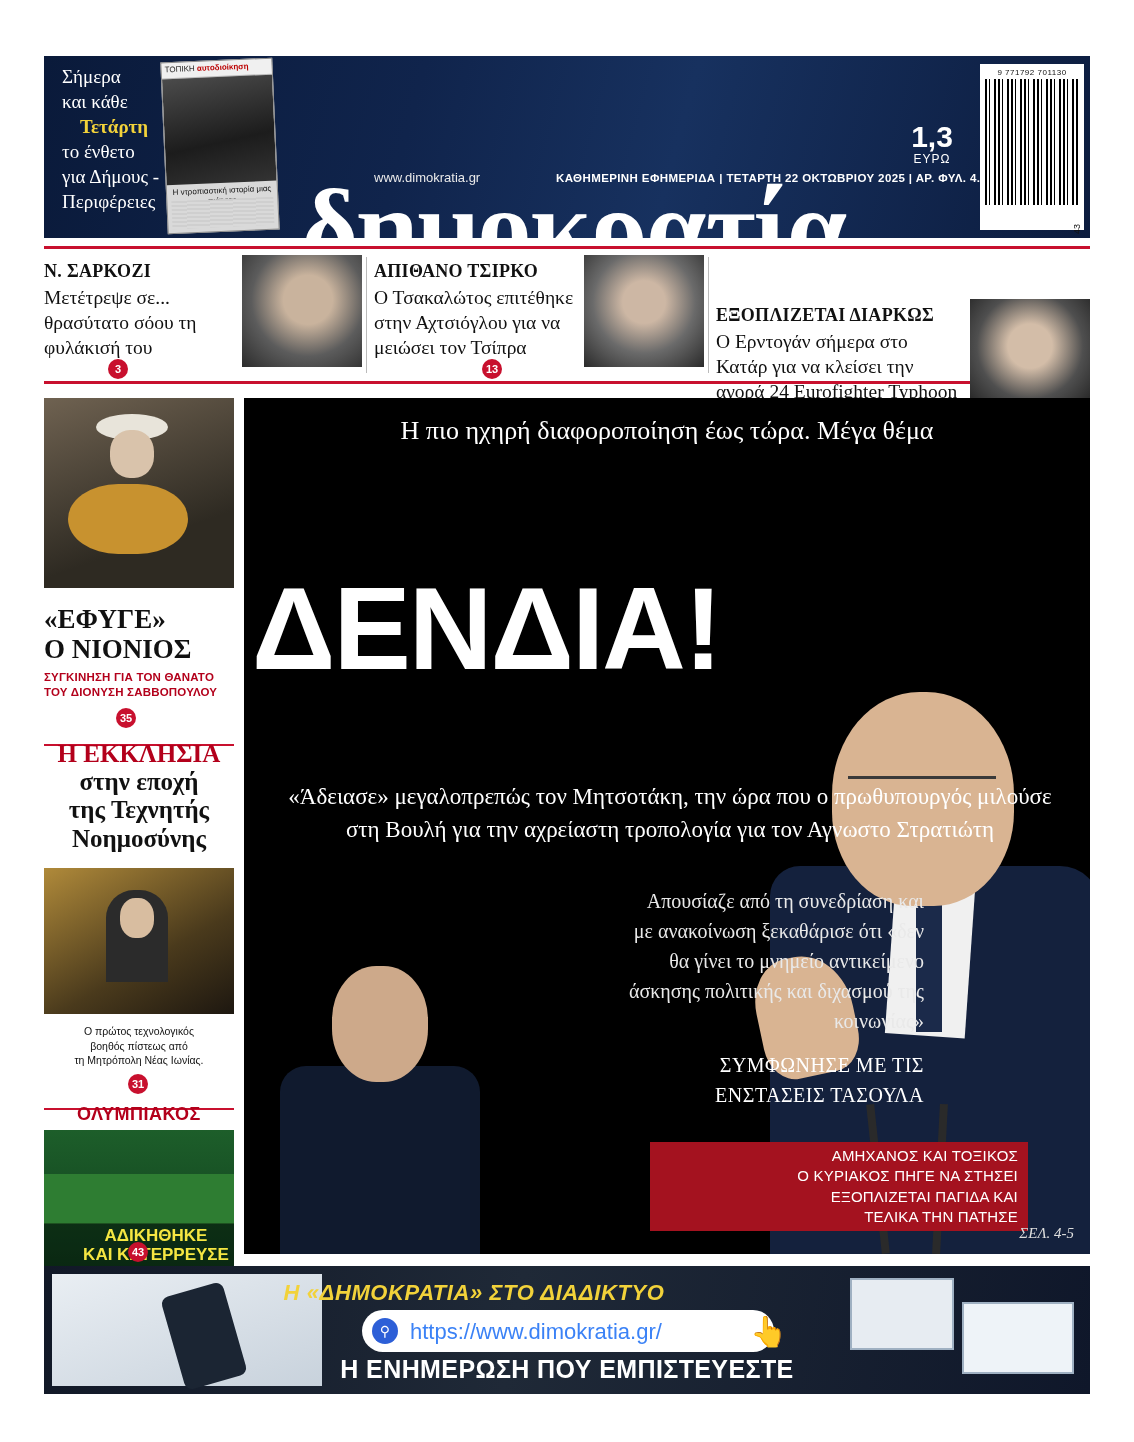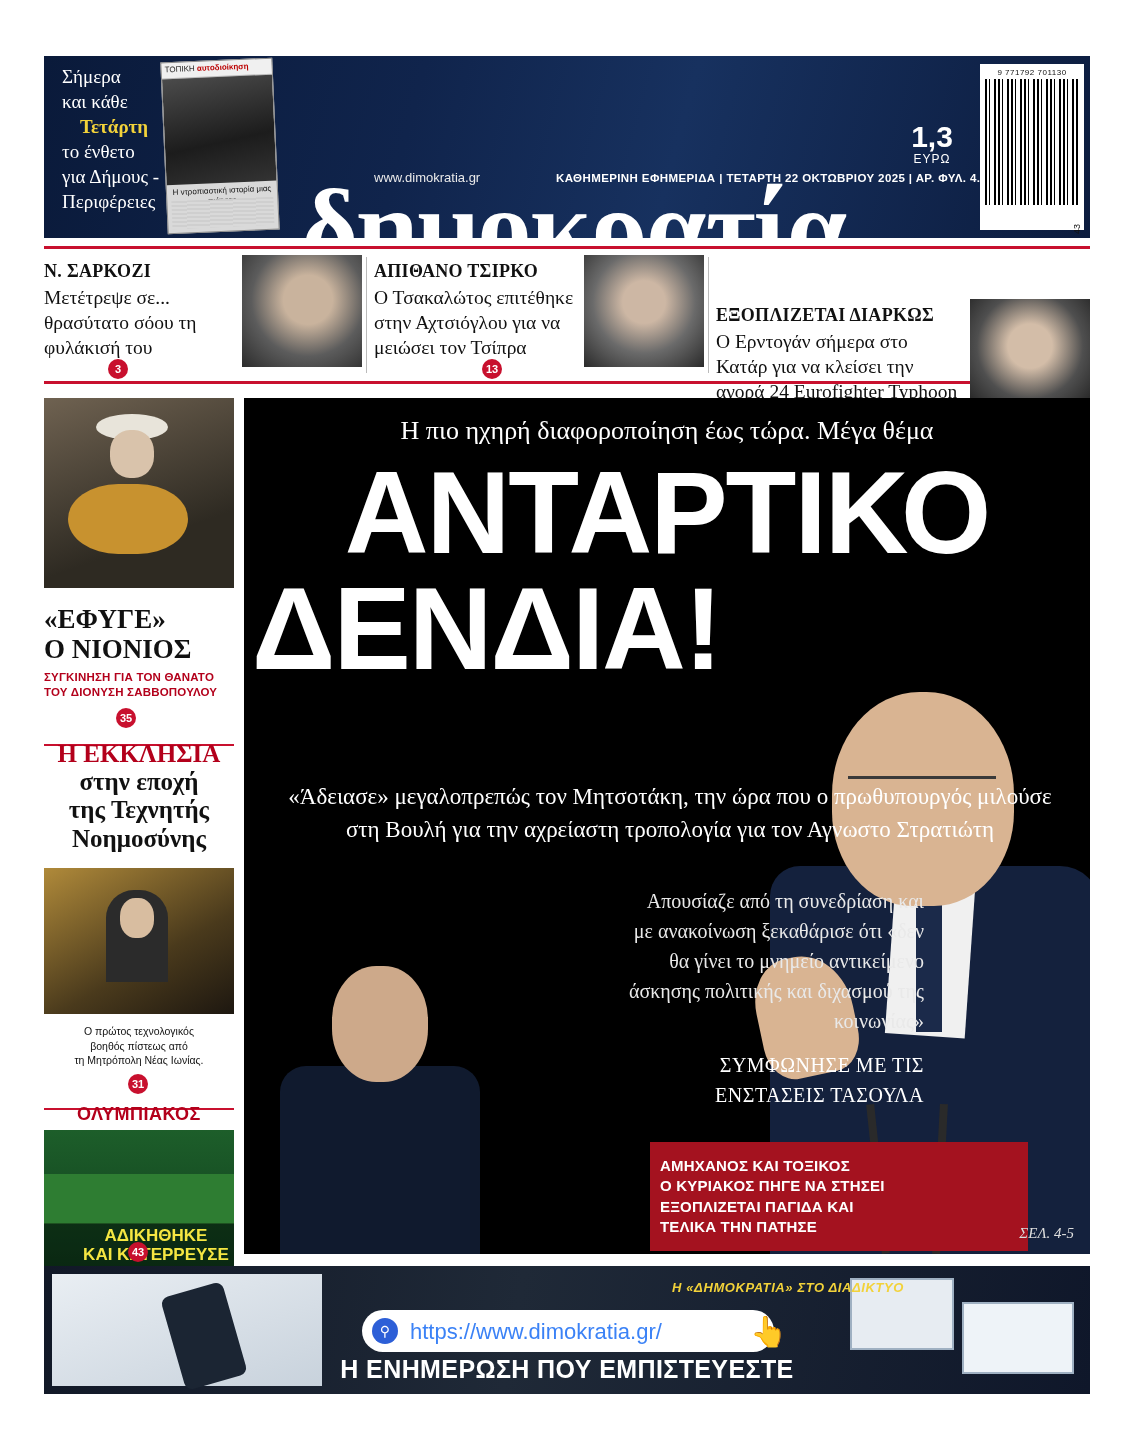--- a/index.html
+++ b/index.html
@@ -104,44 +104,44 @@
   .main-h1 { position:absolute; left:0; top:62px; width:846px; text-align:center; color:#fff;
     font-family:"Liberation Sans",sans-serif; font-weight:bold; font-size:116px; line-height:.92; letter-spacing:-2px; }
   .main-h2 { position:absolute; left:8px; top:178px; width:700px; text-align:left; color:#fff;
     font-family:"Liberation Sans",sans-serif; font-weight:bold; font-size:116px; line-height:.92; letter-spacing:-2px; }
   .main-deck { position:absolute; left:26px; top:382px; width:800px; color:#fff; text-align:center;
     font-family:"Liberation Serif",serif; font-size:23px; line-height:1.45; }
   .main-quote { position:absolute; left:380px; top:488px; width:300px; color:#e9e9e9; text-align:right;
     font-family:"Liberation Serif",serif; font-size:20px; line-height:1.5; }
   .main-quote .caps { display:block; margin-top:14px; color:#fff; letter-spacing:.5px; }
   .main-redbox { position:absolute; left:406px; top:744px; width:378px; background:#a4121f; color:#fff;
-    font-family:"Liberation Sans",sans-serif; font-weight:bold; font-size:15px; line-height:1.35; text-align:left;
-    padding:14px 10px; letter-spacing:.2px; }
+    font-family:"Liberation Sans",sans-serif; font-weight:normal; font-size:15px; line-height:1.35; text-align:right;
+    padding:4px 10px; letter-spacing:.2px; }
   .main-pages { position:absolute; right:16px; bottom:12px; color:#ddd; font-family:"Liberation Serif",serif;
     font-style:italic; font-size:15px; }
   .dendias { position:absolute; right:-10px; top:258px; width:360px; height:600px; }
   .dendias .suit { position:absolute; left:30px; top:210px; width:330px; height:400px; background:#14213d; border-radius:30px 40px 0 0; }
   .dendias .shirt { position:absolute; left:150px; top:230px; width:80px; height:150px; background:#f0f0f0; transform:rotate(4deg); }
   .dendias .tie { position:absolute; left:176px; top:236px; width:26px; height:140px; background:#1b2a4a; }
   .dendias .head { position:absolute; left:92px; top:36px; width:182px; height:214px; border-radius:48% 48% 44% 44%; background:#d9b492; }
   .dendias .glass { position:absolute; left:108px; top:120px; width:148px; height:26px; border-top:3px solid #3a3a3a; }
   .dendias .hand { position:absolute; left:18px; top:300px; width:96px; height:120px; background:#d9b492; border-radius:40% 50% 30% 30%; transform:rotate(-12deg); }
   .mitsotakis { position:absolute; left:22px; top:548px; width:230px; height:310px; }
   .mitsotakis .suit2 { position:absolute; left:14px; top:120px; width:200px; height:200px; background:#101a2e; border-radius:26px 26px 0 0; }
   .mitsotakis .head2 { position:absolute; left:66px; top:20px; width:96px; height:116px; border-radius:46%; background:#cda98a; }
   .mics { position:absolute; left:600px; bottom:0; width:260px; height:180px; }
   .mics .m { position:absolute; bottom:0; width:8px; height:150px; background:#2a2a2a; }
   .mics .m:nth-child(1){ left:30px; transform:rotate(-6deg); }
   .mics .m:nth-child(2){ left:92px; transform:rotate(3deg); }
 
   
   .ad { position:absolute; left:44px; top:1266px; width:1046px; height:128px;
     background:linear-gradient(100deg,#111827 0%,#1f2937 45%,#0f172a 100%); overflow:hidden; }
-  .ad-title { position:absolute; left:0; top:14px; width:860px; text-align:right; color:#f2d23a;
-    font-family:"Liberation Sans",sans-serif; font-weight:bold; font-style:italic; font-size:13px; letter-spacing:.6px; }
+  .ad-title { position:absolute; left:0; top:14px; width:860px; text-align:center; color:#f2d23a;
+    font-family:"Liberation Sans",sans-serif; font-weight:bold; font-style:italic; font-size:22px; letter-spacing:.6px; }
   .ad-bar { position:absolute; left:318px; top:44px; width:412px; height:42px; background:#fff; border-radius:21px; }
   .ad-bar .mag { position:absolute; left:10px; top:8px; width:26px; height:26px; border-radius:50%; background:#2d5fd7; color:#fff;
     font-size:14px; text-align:center; line-height:26px; font-family:"Liberation Sans",sans-serif; }
   .ad-bar .url { position:absolute; left:48px; top:9px; font-family:"Liberation Sans",sans-serif; font-size:22px; color:#3b82f6; }
   .ad-cursor { position:absolute; left:706px; top:48px; width:40px; height:46px; color:#fff; font-size:30px; }
   .ad-foot { position:absolute; left:0; bottom:10px; width:1046px; text-align:center; color:#fff;
     font-family:"Liberation Sans",sans-serif; font-weight:bold; font-size:25px; letter-spacing:.4px; }
   .ad-phone { position:absolute; left:8px; top:8px; width:270px; height:112px; background:linear-gradient(160deg,#e9eef3,#c8d2dc); }
   .ad-phone .scr { position:absolute; left:120px; top:14px; width:64px; height:96px; background:#1b2533; border-radius:8px; transform:rotate(-16deg); }
   .ad-devices { position:absolute; right:10px; top:10px; width:230px; height:110px; }
@@ -282,21 +282,20 @@
       <div class="suit2"></div>
       <div class="head2"></div>
     </div>
 
     <div class="mics">
       <div class="m"></div>
       <div class="m"></div>
     </div>
 
     <div class="main-strap">Η πιο ηχηρή διαφοροποίηση έως τώρα. Μέγα θέμα</div>
-    <div class="main-h1">ΑΝΤΑΡΤΙΚΟ</div>
     <div class="main-h2">ΔΕΝΔΙΑ!</div>
     <div class="main-deck">«Άδειασε» μεγαλοπρεπώς τον Μητσοτάκη, την ώρα που ο πρωθυπουργός μιλούσε στη Βουλή για την αχρείαστη τροπολογία για τον Αγνωστο Στρατιώτη</div>
 
     <div class="main-quote">
       <span>Απουσίαζε από τη συνεδρίαση και με ανακοίνωση ξεκαθάρισε ότι «δεν θα γίνει το μνημείο αντικείμενο άσκησης πολιτικής και διχασμού της κοινωνίας»</span>
       <span class="caps">ΣΥΜΦΩΝΗΣΕ ΜΕ ΤΙΣ</span>
       <span class="caps" style="margin-top:0;">ΕΝΣΤΑΣΕΙΣ ΤΑΣΟΥΛΑ</span>
     </div>
 
     <div class="main-redbox">

